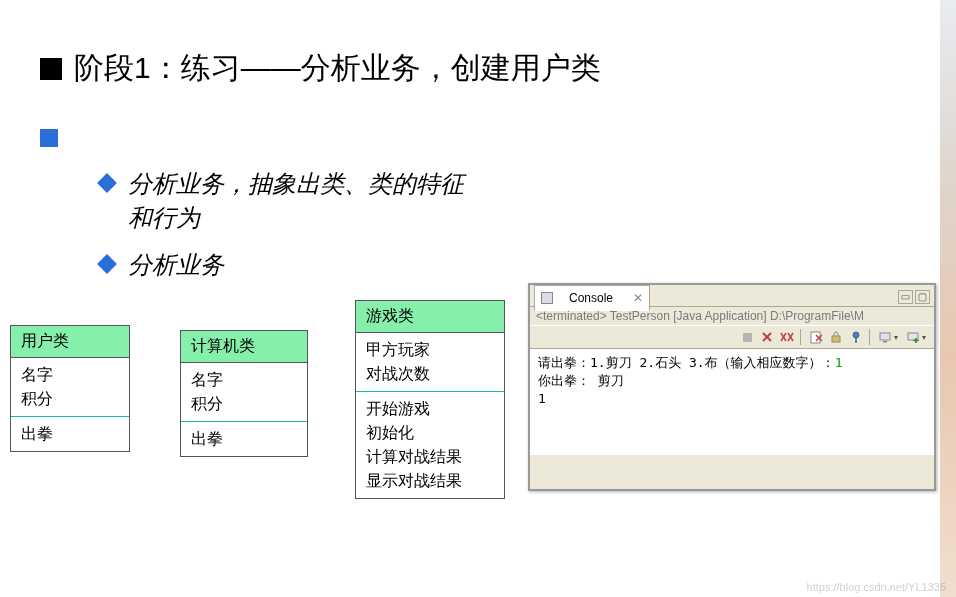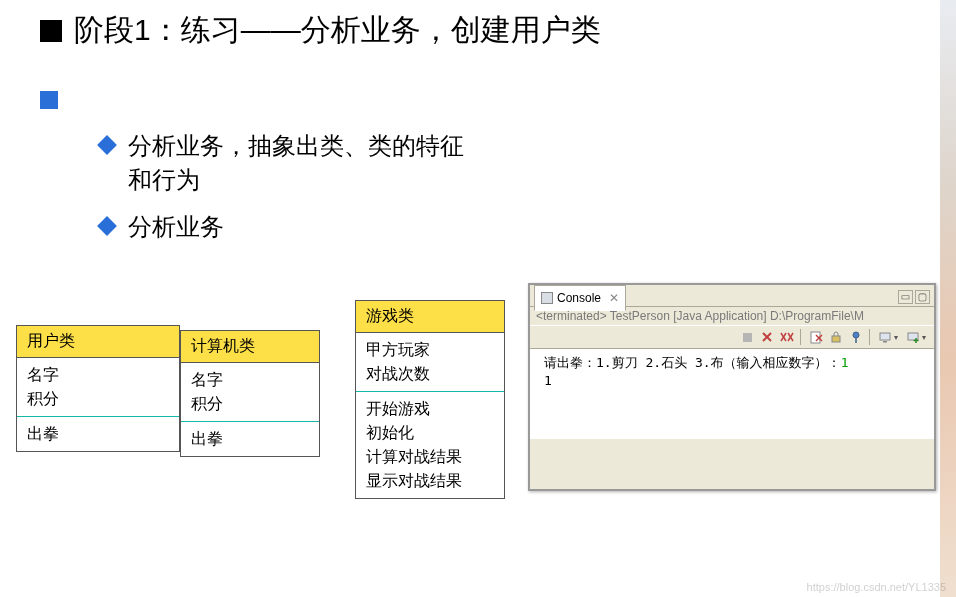--- a/index.html
+++ b/index.html
@@ -12,20 +12,21 @@
       overflow: hidden;
     }
     .slide {
       padding: 10px 40px 0 40px;
       position: relative;
     }
     .title-row {
       display: flex;
       align-items: center;
       margin-bottom: 40px;
+      margin-top: 38px;
     }
     .black-square {
       width: 22px;
       height: 22px;
       background: #000;
       margin-right: 12px;
       flex-shrink: 0;
     }
     .title-text {
       font-size: 30px;
@@ -44,20 +45,21 @@
       background: #2a6ed8;
       margin-right: 12px;
       flex-shrink: 0;
     }
     .subtitle-text {
       font-size: 28px;
       color: #000;
     }
     .bullet-section {
       margin-left: 60px;
+      font-style: italic;
     }
     .bullet-row {
       display: flex;
       align-items: flex-start;
       margin-bottom: 14px;
     }
     .blue-diamond {
       width: 14px;
       height: 14px;
       background: #2a6ed8;
@@ -80,21 +82,21 @@
     }
     .class-box {
       position: absolute;
       border: 1px solid #555;
       background: #fff;
       font-size: 16px;
     }
     .class-box .cb-name {
       padding: 5px 10px;
       border-bottom: 1px solid #555;
-      background: #fde047;
+      background: #86efac;
       font-weight: 500;
     }
     .class-box .cb-attrs {
       padding: 5px 10px;
       border-bottom: 1px solid #14b8a6;
     }
     .class-box .cb-methods {
       padding: 5px 10px;
     }
     .class-box .cb-attrs div, .class-box .cb-methods div {
@@ -117,21 +119,21 @@
       height: 22px;
       display: flex;
       align-items: center;
       padding: 2px 4px 0 4px;
       border-bottom: 1px solid #aca899;
       position: relative;
     }
     .console-tab {
       display: flex;
       align-items: center;
-      gap: 4px;
+      gap: 16px;
       background: #fff;
       border: 1px solid #aca899;
       border-bottom: 1px solid #fff;
       padding: 12px 6px;
       height: 20px;
       position: relative;
       top: 1px;
     }
     .console-tab-icon {
       width: 12px;
@@ -197,22 +199,22 @@
       justify-content: center;
     }
     .tool-dd {
       width: 8px;
       font-size: 8px;
       color: #555;
       margin-left: -2px;
     }
     .console-body {
       background: #fff;
-      height: 90px;
-      padding: 4px 14px;
+      height: 106px;
+      padding: 4px 8px;
       font-family: SimSun, monospace;
       font-size: 13px;
       border-top: 1px solid #fff;
       overflow: hidden;
     }
     .console-body .line {
       line-height: 1.4;
       white-space: nowrap;
     }
     .user-in { color: #00a000; }
@@ -256,32 +258,32 @@
     <div class="bullet-row">
       <div class="blue-diamond"></div>
       <div class="bullet-text">分析业务</div>
     </div>
   </div>
 
 </div>
 
 <div class="diagrams">
 
-  <div class="class-box" style="left:16px; top:25px; width:164px;">
+  <div class="class-box" style="left:10px; top:25px; width:120px;">
     <div class="cb-name">用户类</div>
     <div class="cb-attrs">
       <div>名字</div>
       <div>积分</div>
     </div>
     <div class="cb-methods">
       <div>出拳</div>
     </div>
   </div>
 
-  <div class="class-box" style="left:180px; top:30px; width:140px;">
+  <div class="class-box" style="left:180px; top:30px; width:128px;">
     <div class="cb-name">计算机类</div>
     <div class="cb-attrs">
       <div>名字</div>
       <div>积分</div>
     </div>
     <div class="cb-methods">
       <div>出拳</div>
     </div>
   </div>
 
@@ -374,18 +376,19 @@
             <line x1="6.5" y1="9.5" x2="11.5" y2="9.5" stroke="#2a8a2a" stroke-width="1.5"></line>
           </svg>
       </div>
       <span class="tool-dd">▾</span>
     </div>
   </div>
   <div class="console-body">
     <div class="line">
       <span>请出拳：1.剪刀 2.石头 3.布（输入相应数字）：</span><span class="user-in">1</span>
     </div>
+    <div class="line">你出拳： 剪刀</div>
     <div class="line">1</div>
   </div>
 </div>
 
 <div class="right-edge"></div>
 <div class="watermark">https://blog.csdn.net/YL1335</div>
 
 </body></html>

